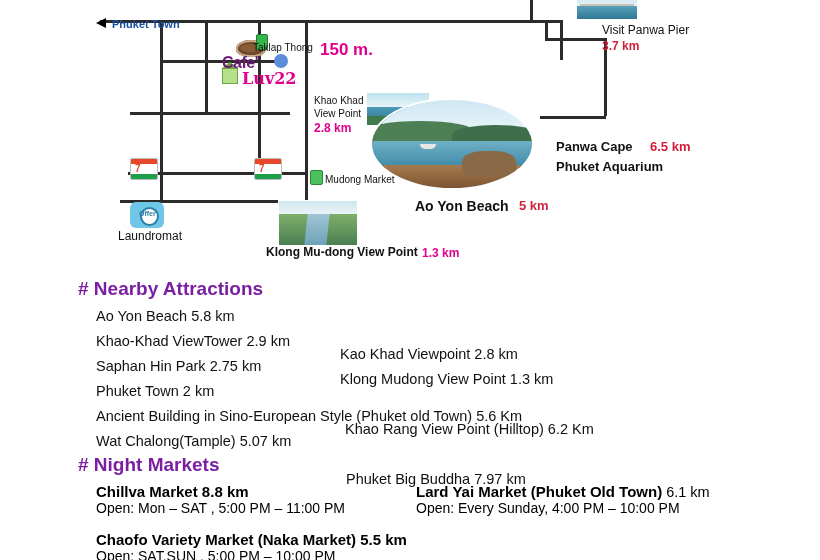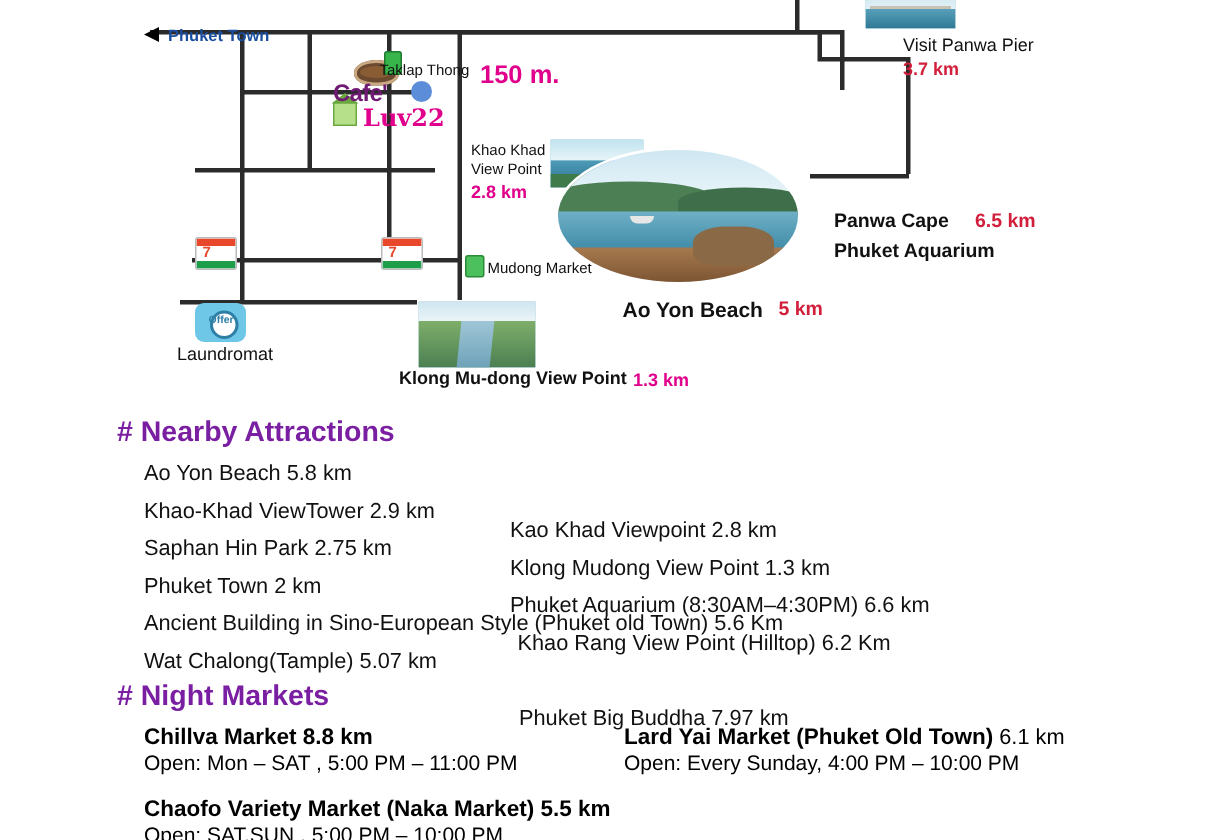--- a/index.html
+++ b/index.html
@@ -400,21 +400,20 @@
       <span class="attr-col-b" style="left:244px;">Kao Khad Viewpoint  2.8 km</span>
     </div>
 
     <div class="attr-row">
       <span class="attr-col-a">Khao-Khad ViewTower  2.9  km</span>
       <span class="attr-col-b" style="left:244px;">Klong Mudong View Point  1.3 km</span>
     </div>
 
     <div class="attr-row">
       <span class="attr-col-a">Saphan Hin Park 2.75 km</span>
-      <span class="attr-col-b" style="left:244px;">Phuket Aquarium (8:30AM–4:30PM)  6.6 km</span>
     </div>
 
     <div class="attr-row">
       <span class="attr-col-a">Phuket Town 2 km</span>
       <span class="attr-col-b" style="left:249px;">Khao Rang View Point (Hilltop) 6.2 Km</span>
     </div>
 
     <div class="attr-row">
       <span class="attr-wide">Ancient Building in Sino-European Style (Phuket old Town) 5.6 Km</span>
     </div>

